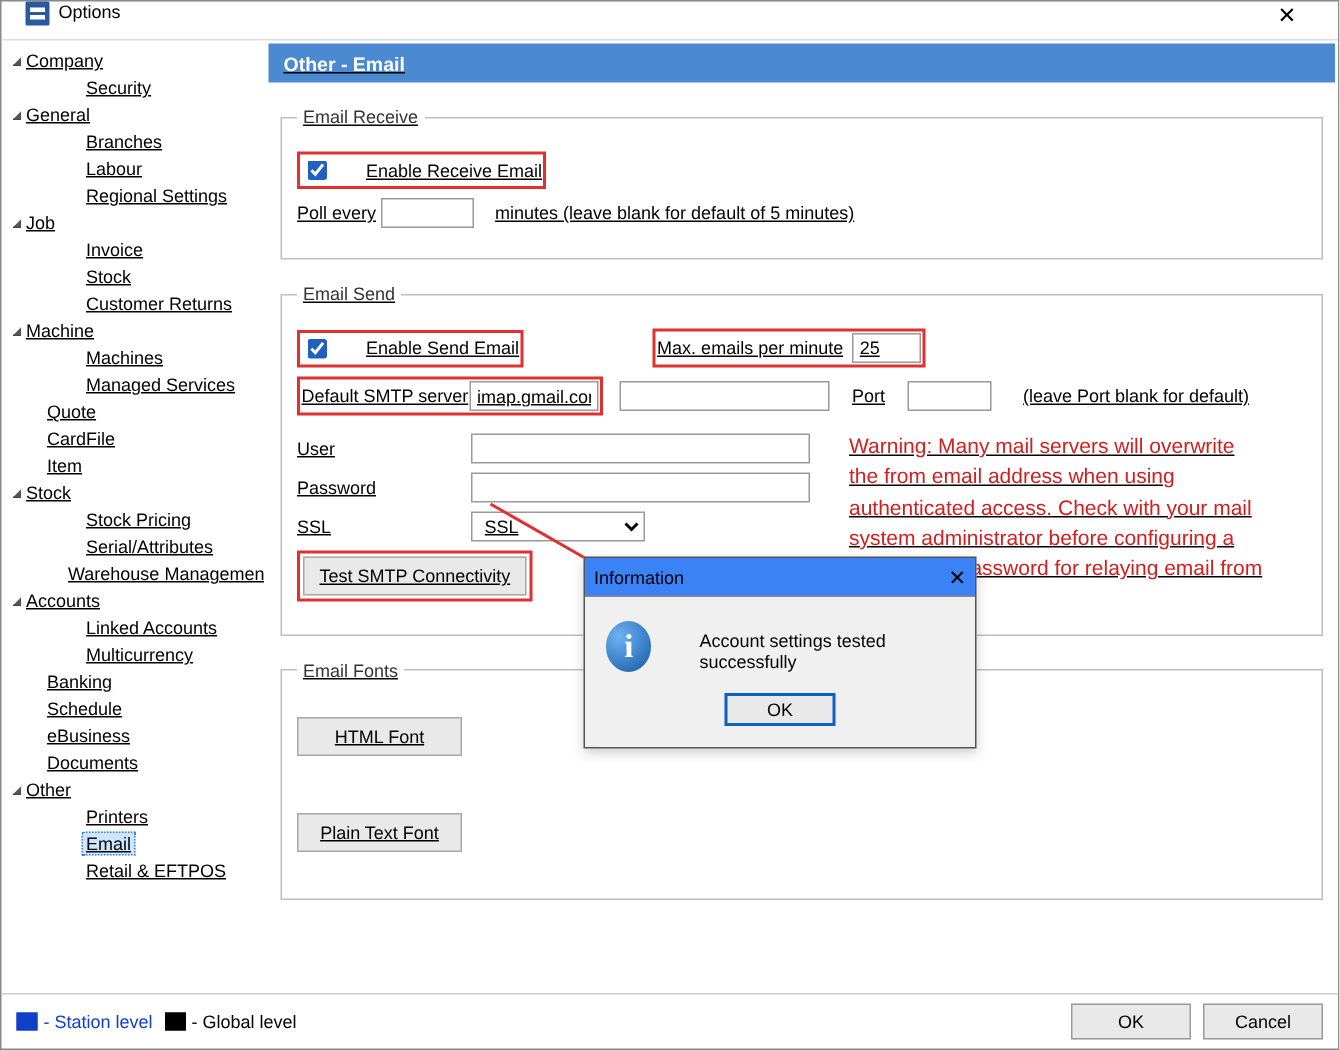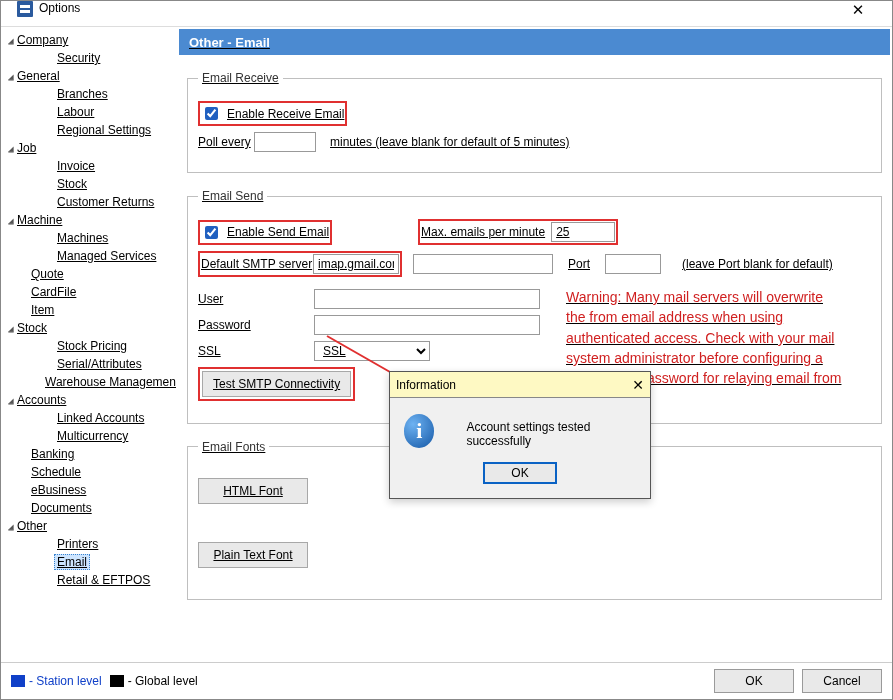--- a/index.html
+++ b/index.html
@@ -20,37 +20,37 @@
   .indent-1 { padding-left: 18px; }
   .indent-2 { padding-left: 44px; }
   .node.sel .lbl { background:#cde5ff; border:1px dotted #3a84d0; padding:0 2px; margin-left:-3px;}
   .content { flex:1; display:flex; flex-direction:column; }
   .page-header { background:#4b8ad1; color:#fff; font-weight:bold; font-size:13px; height:26px; display:flex; align-items:center; padding-left:10px; margin:2px;}
   .page-body { flex:1; padding: 14px 10px 10px 10px; overflow:auto; position:relative; }
   fieldset { border:1px solid #bfbfbf; margin:0 0 16px 0; padding:10px 10px 14px 10px; position:relative;}
   legend { color:#333; padding:0 4px; font-size:12px;}
   .row { display:flex; align-items:center; margin:6px 0; }
   .hl-small { border:2px solid #e03030; padding:1px; display:inline-flex; align-items:center;}
-  label.cb { display:inline-flex; align-items:center; gap:6px; }
+  label.cb { display:inline-flex; align-items:center; gap:23px; }
   input[type=checkbox]{ accent-color:#2060c0; width:13px; height:13px;}
   input[type=text], select { border:1px solid #999; height:20px; padding:0 4px; background:#fff; }
   .lbltxt { display:inline-block; }
   .warnbox { color:#d02020; font-size:14px; line-height:1.45; max-width:276px; }
   button.btn { background:#e9e9e9; border:1px solid #a8a8a8; height:26px; padding:0 10px; cursor:default; }
   .footer { height:36px; display:flex; align-items:center; padding:0 10px; gap:8px; }
   .swatch { width:14px; height:12px; display:inline-block; border:1px solid #000;}
   .swatch.blue{ background:#1040c8; border-color:#1040c8;}
   .swatch.black{ background:#000;}
   .footer .lvl { display:flex; align-items:center; gap:4px; font-size:12px;}
   .footer .lvl.blue{ color:#1040c8;}
   .footer .spacer{flex:1;}
   .footer button{ width:80px; height:24px; border:1px solid #9a9a9a; background:#e9e9e9;}
   
   .dlg { position:absolute; left:388px; top:370px; width:262px; border:1px solid #555; background:#f0f0f0; box-shadow:0 3px 8px rgba(0,0,0,.2); z-index:5;}
-  .dlg .dtb { display:flex; align-items:center; justify-content:space-between; background:#fef9c3; height:26px; padding:0 6px; border-bottom:1px solid #888;}
+  .dlg .dtb { display:flex; align-items:center; justify-content:space-between; background:#3b82f6; height:26px; padding:0 6px; border-bottom:1px solid #888;}
   .dlg .dbody{ display:flex; gap:32px; padding:16px 12px 8px 14px; align-items:flex-start;}
   .dlg .iicon{ width:34px; height:34px; border-radius:50%; background:radial-gradient(circle at 30% 30%, #6db2f2, #1558a6); position:relative;}
   .dlg .iicon::before{content:"i"; position:absolute; left:0; right:0; text-align:center; top:4px; color:#fff; font-weight:bold; font-family:Georgia, serif; font-size:22px;}
   .dlg .dmsg{ padding-top:6px;}
   .dlg .dbtns{ text-align:center; padding:6px 0 14px 0;}
   .dlg .dbtns button{ width:74px; height:22px; border:2px solid #0a62c4; background:#e9e9e9;}
   
   svg.arrow{ position:absolute; left:322px; top:329px; z-index:2; width:160px; height:90px; pointer-events:none;}
 </style>
 </head>
@@ -217,21 +217,21 @@
 
           <div class="row" style="justify-content:flex-start; gap:0;">
             <span class="hl-small">
               <label class="cb">
                 <input type="checkbox" checked="" style="">
                 <span>Enable Send Email</span>
               </label>
             </span>
             <span style="margin-left:86px;" class="hl-small">
               <span class="lbltxt" style="margin-right:6px;">Max. emails per minute</span>
-              <input type="text" style="width: 64px; text-align: left;" value="25">
+              <input type="text" style="width: 46px; text-align: left;" value="25">
             </span>
           </div>
 
           <div class="row" style="gap:11px; align-items:center;">
             <span class="hl-small" style="display:inline-flex;">
               <span class="lbltxt" style="width:112px;">Default SMTP server</span>
               <input type="text" style="width: 86px;" value="imap.gmail.com">
             </span>
             <input type="text" style="width: 140px; margin-left: 0px;">
             <span class="lbltxt" style="margin-left:4px; width:26px;">Port</span>

